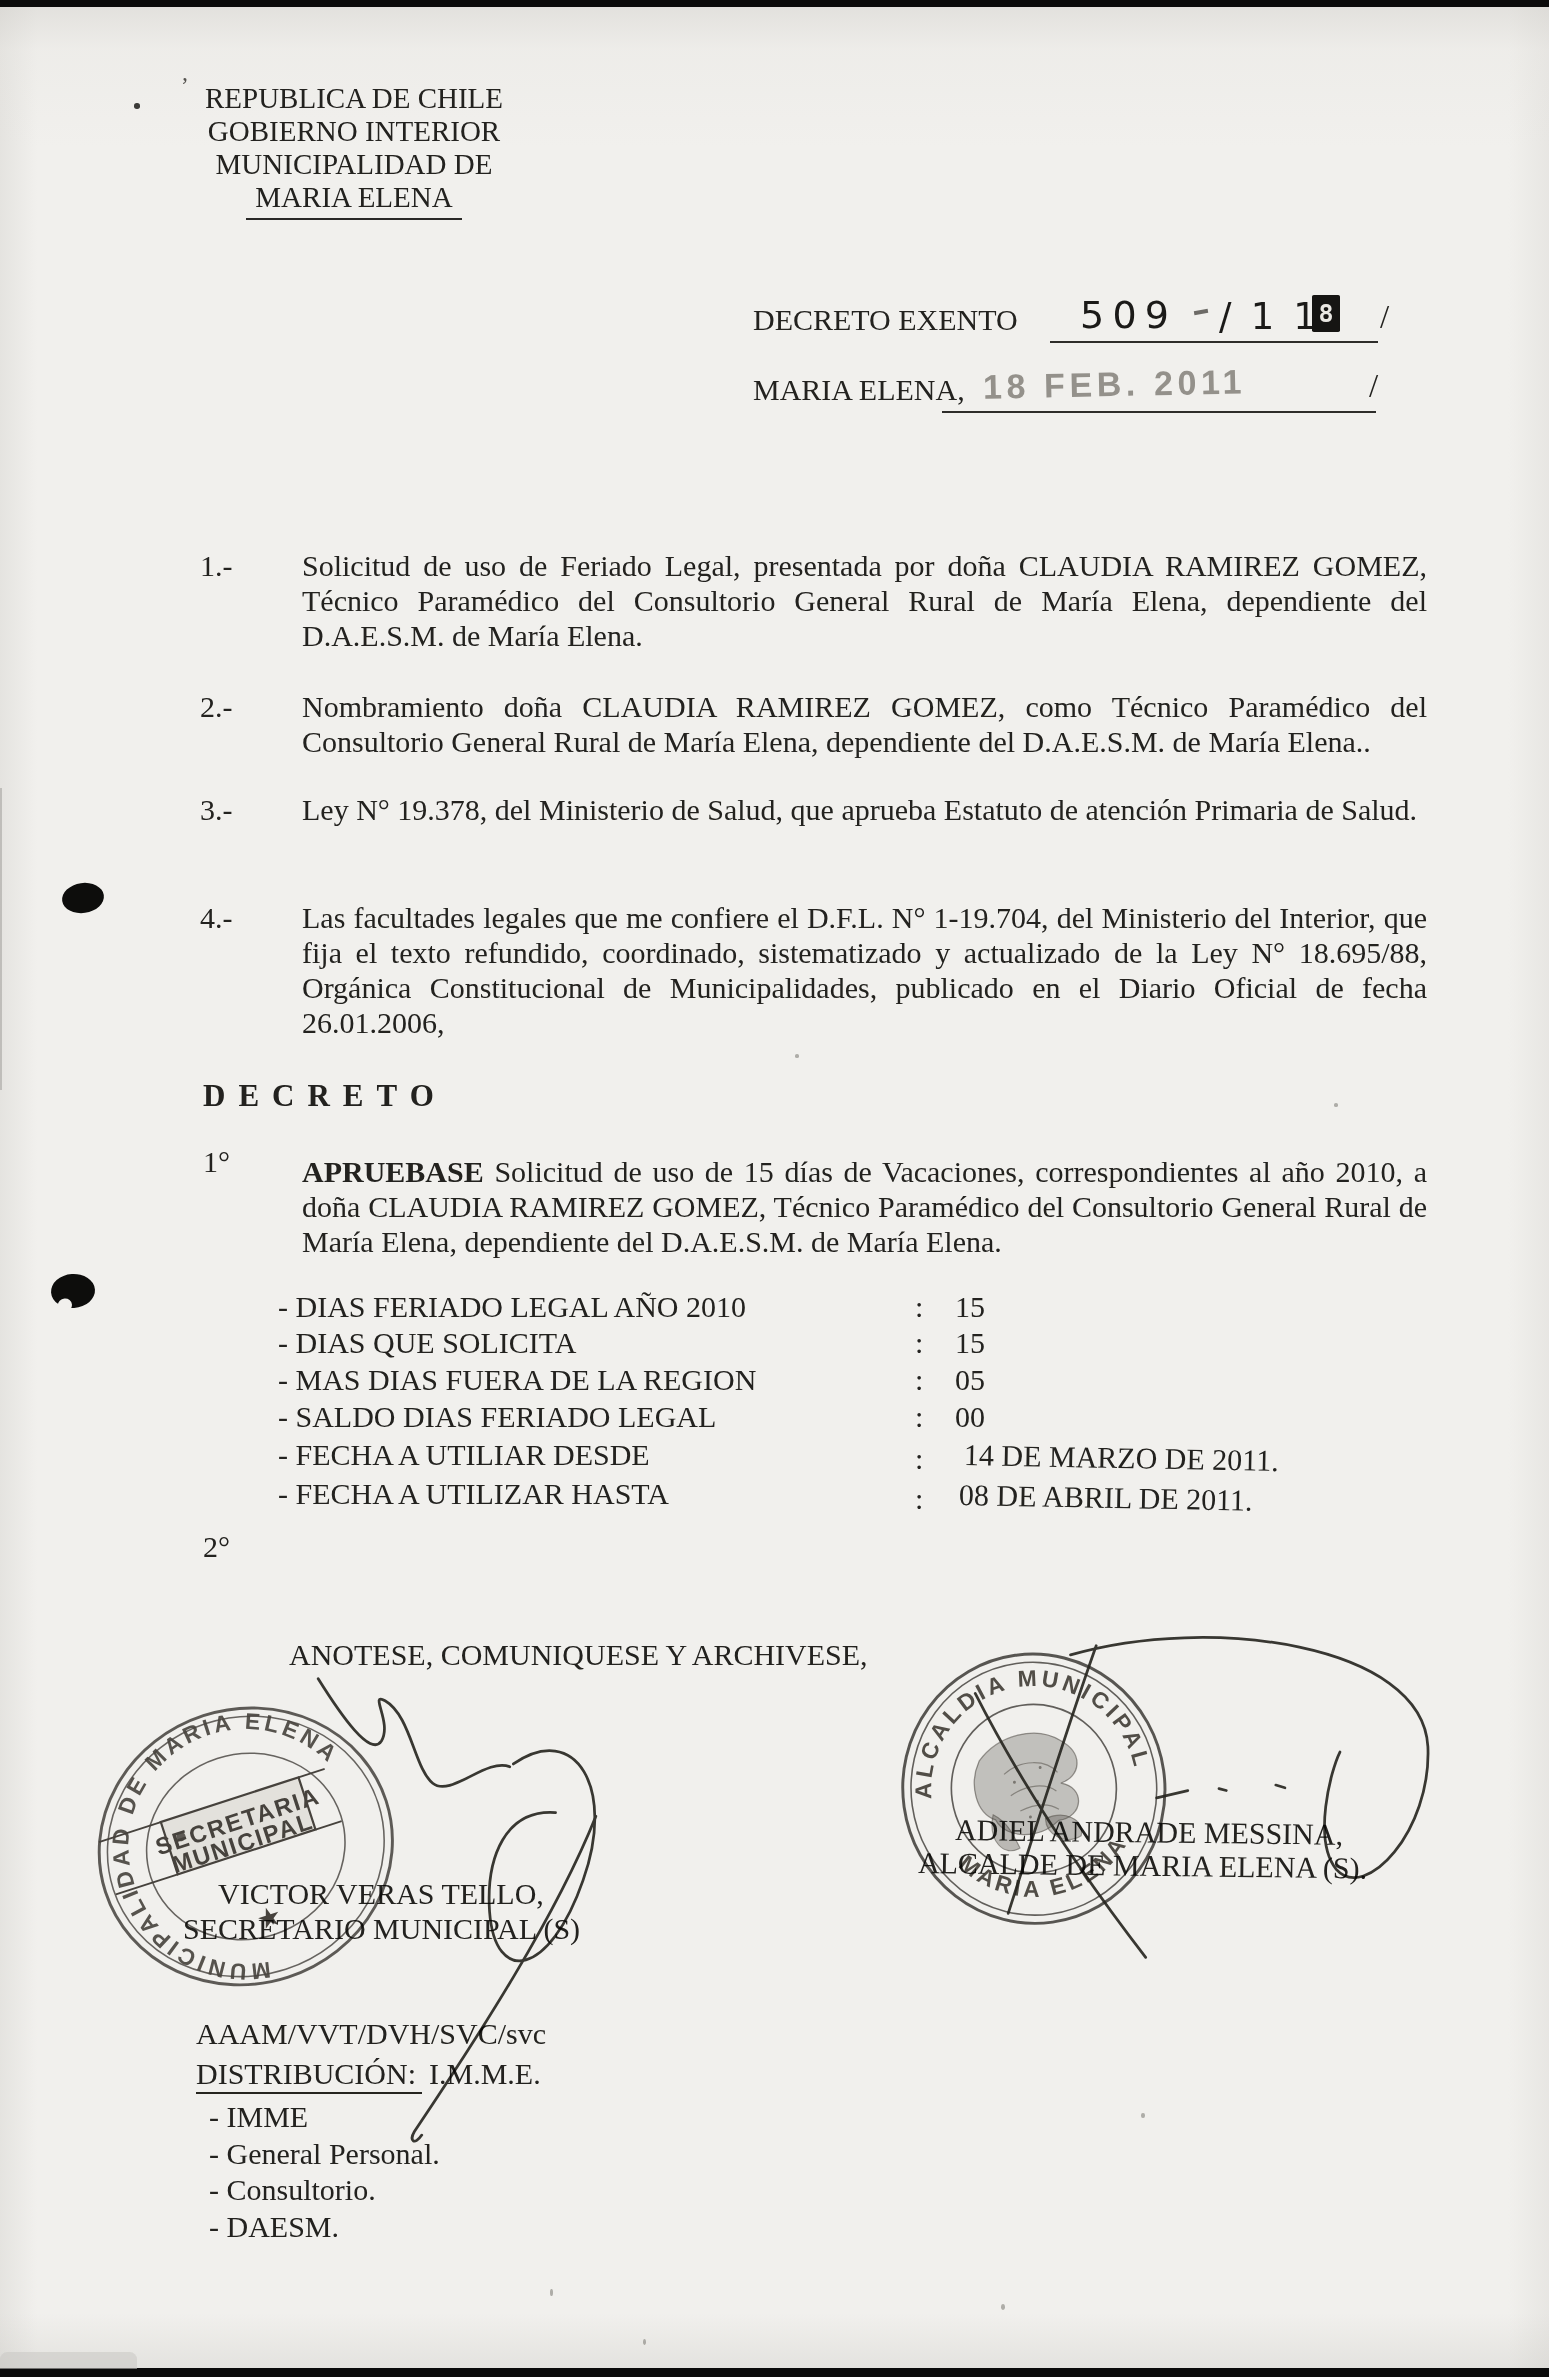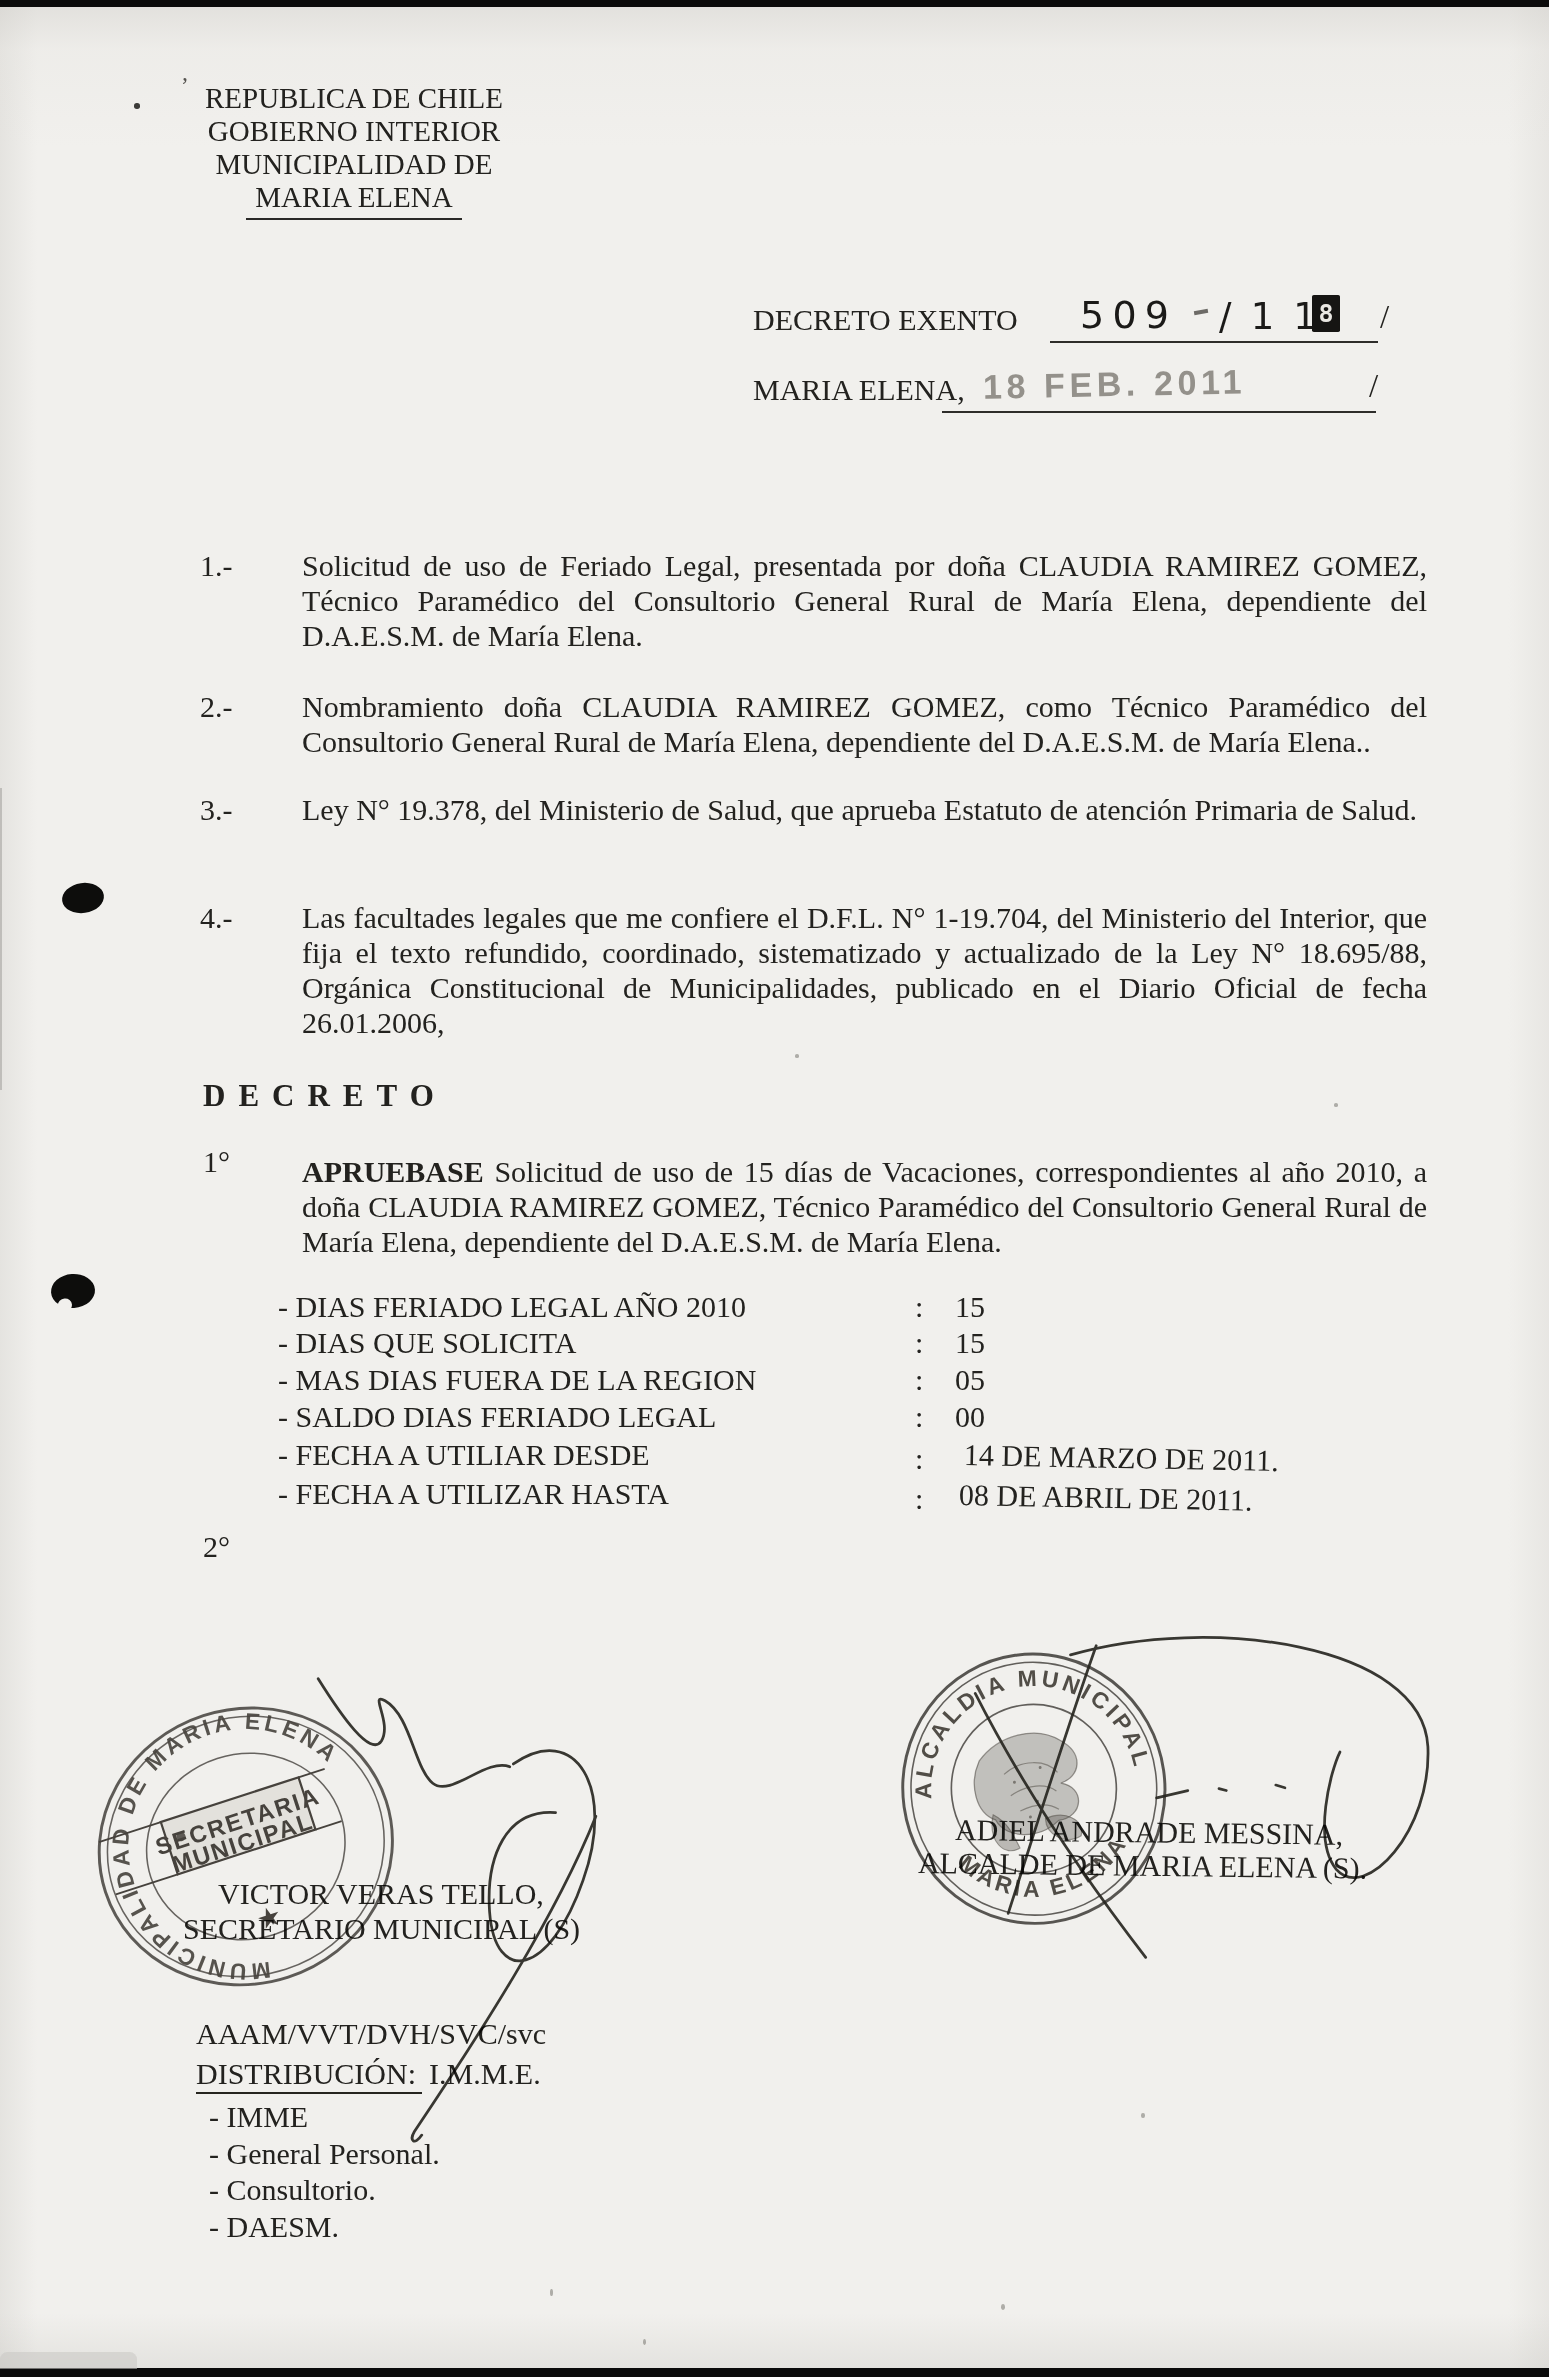--- a/index.html
+++ b/index.html
@@ -120,20 +120,21 @@
     <div class="abs body-text" style="left:915px;top:1441px;">:</div>
     <div class="abs body-text" style="left:964px;top:1437px;"><span class="tilt1">14 DE MARZO DE 2011.</span></div>
 
     <div class="abs body-text" style="left:278px;top:1476px;">- FECHA A UTILIZAR HASTA</div>
     <div class="abs body-text" style="left:915px;top:1481px;">:</div>
     <div class="abs body-text" style="left:959px;top:1477px;"><span class="tilt1">08 DE ABRIL DE 2011.</span></div>
   </div>
 
   <div class="abs body-text" style="left:203px;top:1529px;">2°</div>
 
+  <div class="abs body-text" style="left:289px;top:1637px;font-size:30px;">ANOTESE, COMUNIQUESE Y ARCHIVESE,</div>
 
   <div class="abs sig-name" style="left:955px;top:1813px;transform:rotate(0.7deg);transform-origin:left center;">ADIEL ANDRADE MESSINA,</div>
   <div class="abs sig-name" style="left:918px;top:1846px;transform:rotate(0.7deg);transform-origin:left center;">ALCALDE DE MARIA ELENA (S).</div>
 
   <div class="abs sig-name" style="left:218px;top:1877px;">VICTOR VERAS TELLO,</div>
   <div class="abs sig-name" style="left:183px;top:1912px;">SECRETARIO MUNICIPAL (S)</div>
 
   <div class="abs body-text" style="left:196px;top:2016px;font-size:30px;">AAAM/VVT/DVH/SVC/svc</div>
   <div class="abs body-text" style="left:196px;top:2056px;font-size:30px;">
     <span style="border-bottom:2.7px solid #26251f;padding-right:5.5px;padding-bottom:1.8px;">DISTRIBUCIÓN:</span> <span>I.M.M.E.</span>

